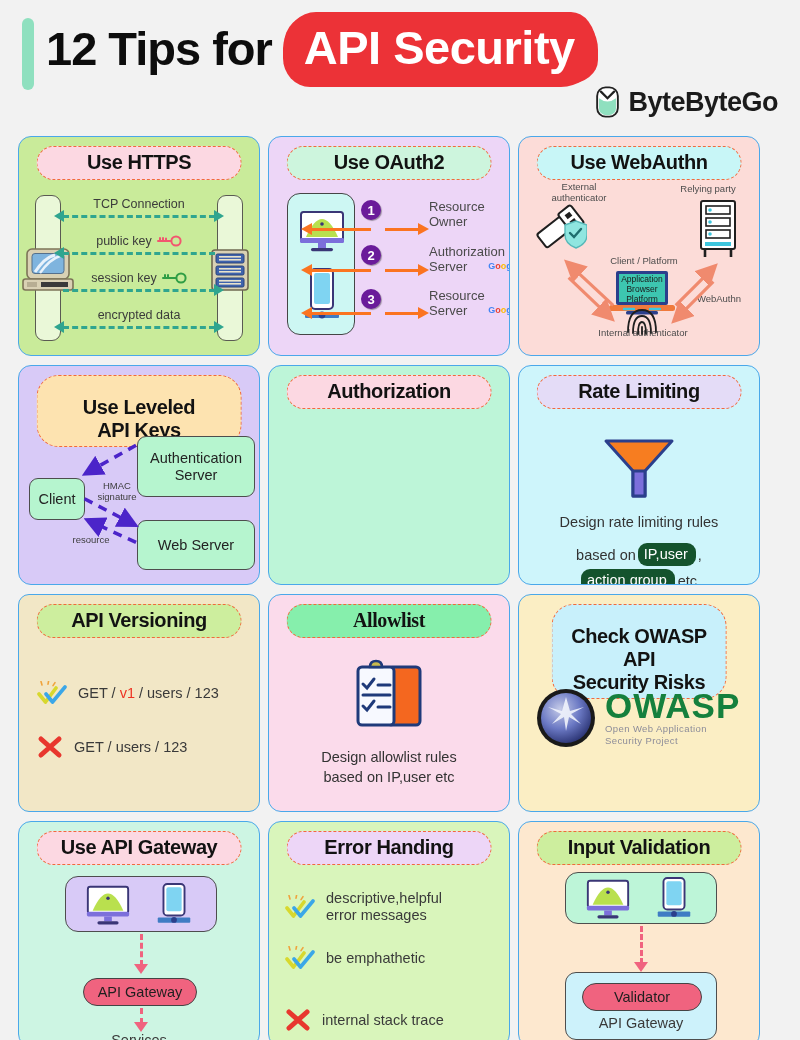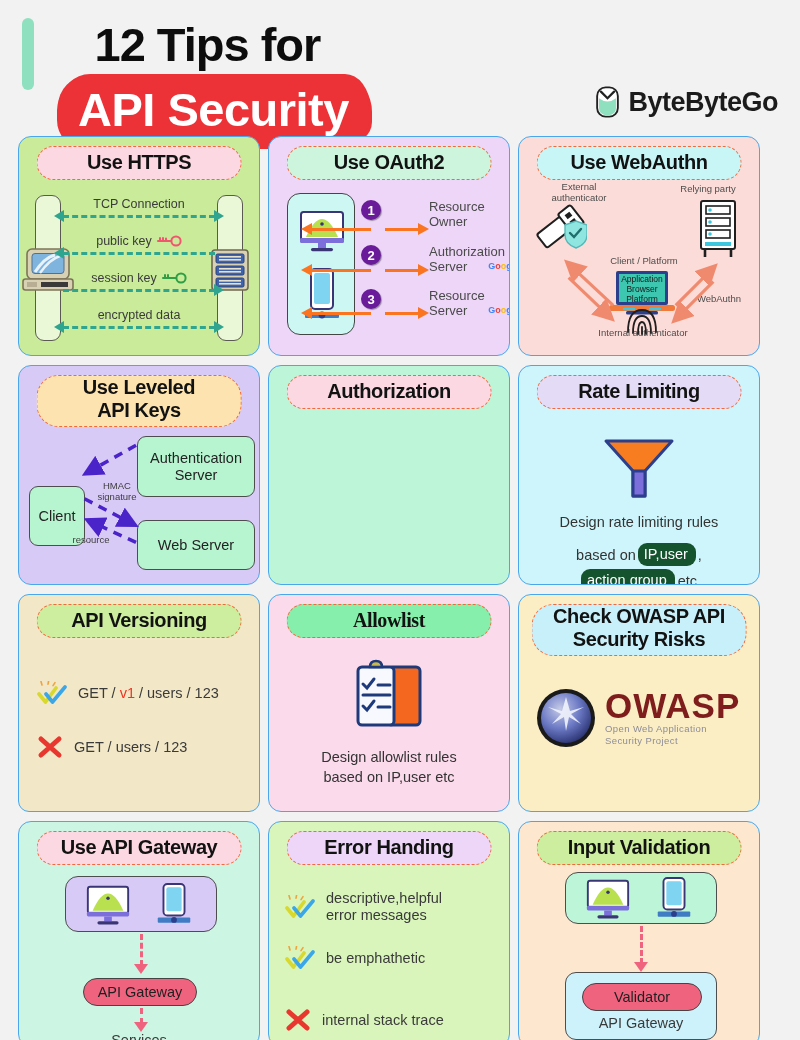--- a/index.html
+++ b/index.html
@@ -10,21 +10,21 @@
     overflow: hidden;
   }
   .page { position: relative; width: 800px; height: 1040px; }
 
   
   .header { position: absolute; left: 0; top: 0; width: 800px; height: 132px; }
   .accent-bar {
     position: absolute; left: 22px; top: 18px;
     width: 12px; height: 72px; border-radius: 6px; background: #8fe0bf;
   }
-  .title-row { position: absolute; left: 46px; top: 14px; display: flex; align-items: center; flex-direction: column; }
+  .title-row { position: absolute; left: 46px; top: 14px; display: flex; align-items: center; }
   .title-black {
     font-size: 47px; font-weight: bold; color: #0d0d0d;
     letter-spacing: -1px; line-height: 62px;
   }
   .title-hl {
     position: relative; margin-left: 12px;
     padding: 5px 20px 7px 20px;
     font-size: 47px; font-weight: bold; color: #ffffff;
     line-height: 58px; letter-spacing: -0.5px;
     background: #ec3237;
@@ -49,21 +49,21 @@
     overflow: hidden;
   }
   .card-title {
     position: absolute; left: 50%; transform: translateX(-50%);
     top: 9px; width: 205px;
     border: 1.6px dashed #f2693c; border-radius: 22px;
     text-align: center; padding: 4px 2px 5px 2px;
     font-size: 20px; font-weight: bold; color: #121212;
     line-height: 23px; letter-spacing: -0.4px;
   }
-  .card-title.two-line { padding-top: 0; padding-bottom: 4px; }
+  .card-title.two-line { padding-top: 20px; padding-bottom: 4px; }
 
   
 
   
   .https-col {
     position: absolute; width: 26px; top: 58px; height: 146px;
     background: #eaf8d8; border: 1.3px solid #5a5a52; border-radius: 9px;
   }
   .https-col.left { left: 16px; }
   .https-col.right { right: 16px; }
@@ -399,21 +399,21 @@
           <path d="M50 142 L92 182"></path>
           <path d="M158 170 L196 132"></path>
           <path d="M196 146 L158 184"></path>
         </g>
       </svg>
     </div>
 
     <div class="card" id="c3" style="background: rgb(216, 202, 247);">
       <div class="card-title two-line" id="t3" style="white-space: pre-line; background: rgb(253, 227, 176);">Use Leveled
 API Keys</div>
-      <div class="lk-box" style="left:10px;top:120px;width:56px;height:60px">Client</div>
+      <div class="lk-box" style="left:10px;top:112px;width:56px;height:42px">Client</div>
       <div class="lk-box" style="left:118px;top:70px;width:118px;height:61px;white-space:pre-line">Authentication
 Server</div>
       <div class="lk-box" style="left:118px;top:154px;width:118px;height:50px">Web Server</div>
       <div class="lk-lab" style="left:74px;top:114px;width:48px;white-space:pre-line">HMAC
 signature</div>
       <div class="lk-lab" style="left:44px;top:168px;width:56px">resource</div>
       <svg style="position:absolute;left:0;top:0;width:100%;height:100%;pointer-events:none" viewBox="0 0 242 220">
         <defs>
           <marker id="pv" markerWidth="6" markerHeight="6" refX="4.5" refY="3" orient="auto">
             <path d="M0 0 L6 3 L0 6 z" fill="#4b24c9"></path>
@@ -489,39 +489,39 @@
             <path d="M26 48 h12"></path>
         </g>
       </svg>
       <div class="note" style="top:152px">
         <div>Design allowlist rules</div>
         <div>based on IP,user etc</div>
       </div>
     </div>
 
     <div class="card" id="c8" style="background: rgb(251, 238, 196);">
-      <div class="card-title two-line" id="t8" style="white-space: pre-line; width: 215px; background: rgb(200, 240, 251);">Check OWASP API
+      <div class="card-title two-line" id="t8" style="white-space: pre-line; width: 175px; background: rgb(200, 240, 251);">Check OWASP API
 Security Risks</div>
       <div style="position:absolute;left:16px;top:92px;display:flex;align-items:center;gap:8px">
         <svg width="62" height="62" viewBox="0 0 62 62">
           <defs>
             <radialGradient id="og" cx="38%" cy="32%" r="72%">
               <stop offset="0%" stop-color="#c5cbe8"></stop>
                 <stop offset="55%" stop-color="#6b79c4"></stop>
                 <stop offset="100%" stop-color="#2b3474"></stop>
             </radialGradient>
           </defs>
           <circle cx="31" cy="31" r="29" fill="#1a1a1a"></circle>
           <circle cx="31" cy="31" r="25" fill="url(#og)"></circle>
           <g fill="#eef1fb" opacity=".92">
             <path d="M31 10 l4 14 14-4 -13 7 10 10 -12-7 -3 14 -2-14 -12 7 9-10 -13-7 14 4 z"></path>
           </g>
         </svg>
         <div>
-          <div style="font-size:35px;font-weight:bold;color:#7f1d1d;letter-spacing:1px;line-height:34px">OWASP</div>
+          <div style="font-size:35px;font-weight:bold;color:#15803d;letter-spacing:1px;line-height:34px">OWASP</div>
           <div class="owasp-sub">Open Web Application</div>
           <div class="owasp-sub">Security Project</div>
         </div>
       </div>
     </div>
 
     <div class="card" id="c9" style="background: rgb(205, 245, 227);">
       <div class="card-title" id="t9" style="background: rgb(252, 216, 226);">Use API Gateway</div>
       <div class="dev-panel" id="p9" style="left: 46px; top: 54px; width: 152px; height: 56px; background: rgb(216, 202, 247);">
         <svg style="position:absolute;left:18px;top:7px" width="48" height="42" viewBox="0 0 50 42">

